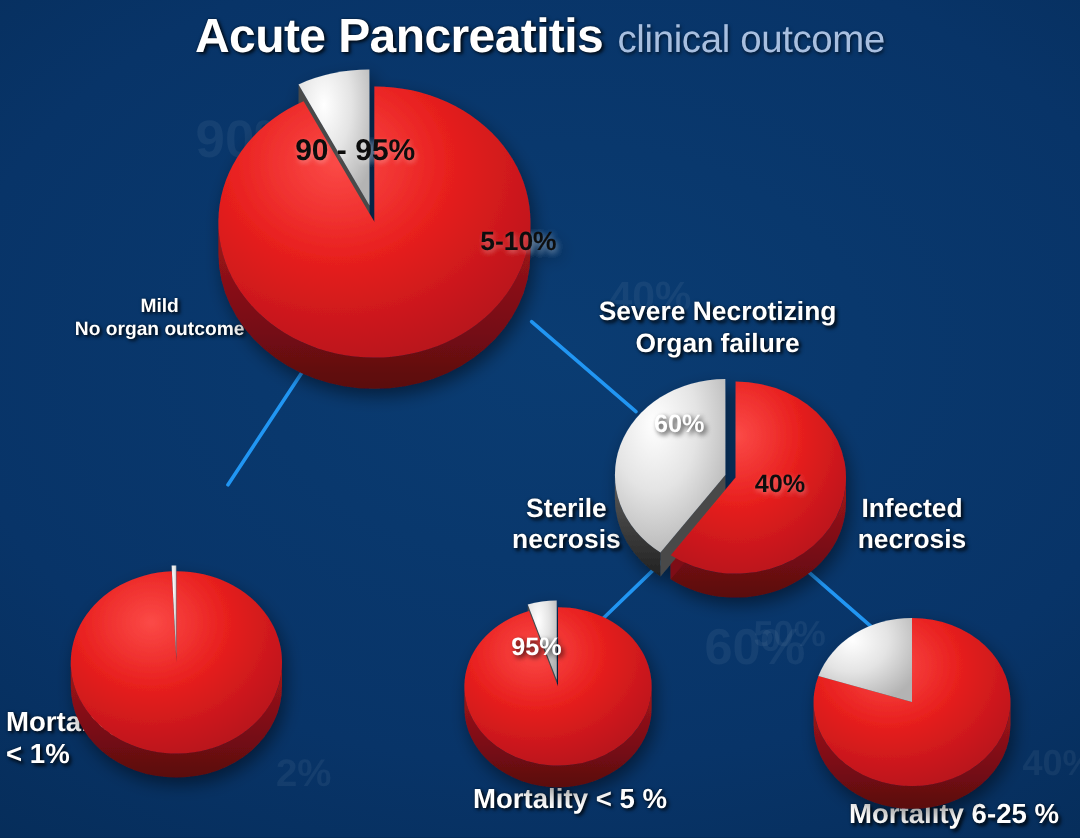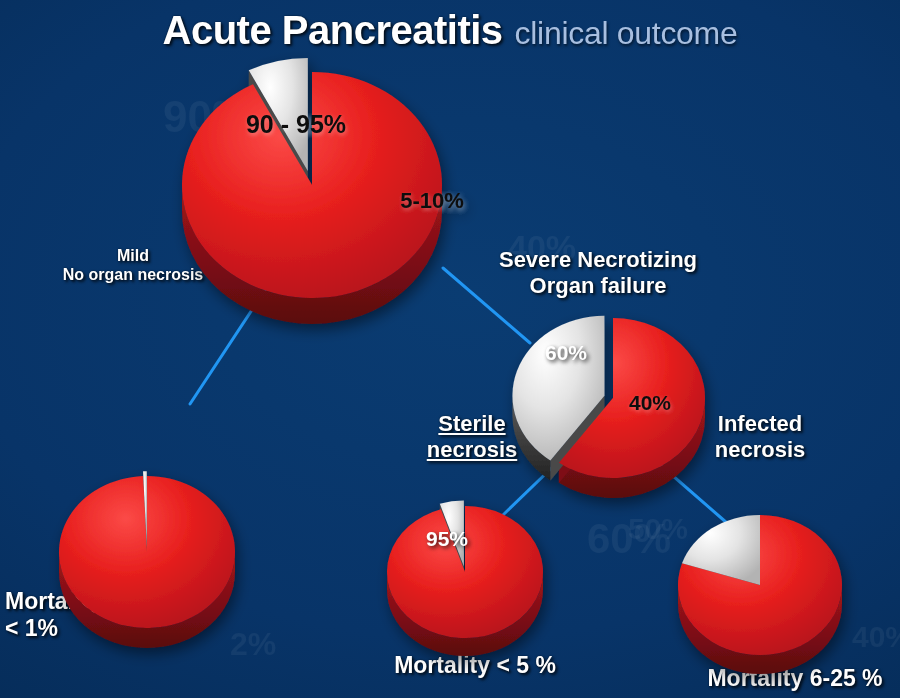--- a/index.html
+++ b/index.html
@@ -181,27 +181,27 @@
           <path d="M 760 585 L 682.0133656637975 563.3688103937536 L 682.0133656637975 582.3688103937536 L 760 604 Z" fill="#4a4a4a"></path>
           <path d="M 760 585 L 760 515 A 82 70 0 1 1 682.0133656637975 563.3688103937536 Z" fill="url(#gradRedTop)"></path>
           <path d="M 760 585 L 682.0133656637975 563.3688103937536 A 82 70 0 0 1 760 515 Z" fill="url(#gradGrayTop)"></path>
         </g>
       </g>
   </svg>
 
   <div id="label-layer">
       <div class="label" style="font-size: 16px; top: 247px; left: 133px; transform: translateX(-50%);">
         <div>Mild</div>
-        <div>No organ necrosis</div>
+        <div>No organ outcome</div>
       </div>
       <div class="label" style="font-size: 22px; top: 247px; left: 598px; transform: translateX(-50%);">
         <div>Severe Necrotizing</div>
         <div>Organ failure</div>
       </div>
-      <div class="label" style="font-size: 22px; top: 411px; left: 472px; transform: translateX(-50%); text-decoration: underline;">
+      <div class="label" style="font-size: 22px; top: 411px; left: 472px; transform: translateX(-50%);">
         <div>Sterile</div>
         <div>necrosis</div>
       </div>
       <div class="label" style="font-size: 22px; top: 411px; left: 760px; transform: translateX(-50%);">
         <div>Infected</div>
         <div>necrosis</div>
       </div>
       <div class="label" style="font-size: 23px; top: 588px; left: 5px; text-align: left; transform: none; transform-origin: left top;">
         <div>Mortality</div>
         <div>&lt; 1%</div>

